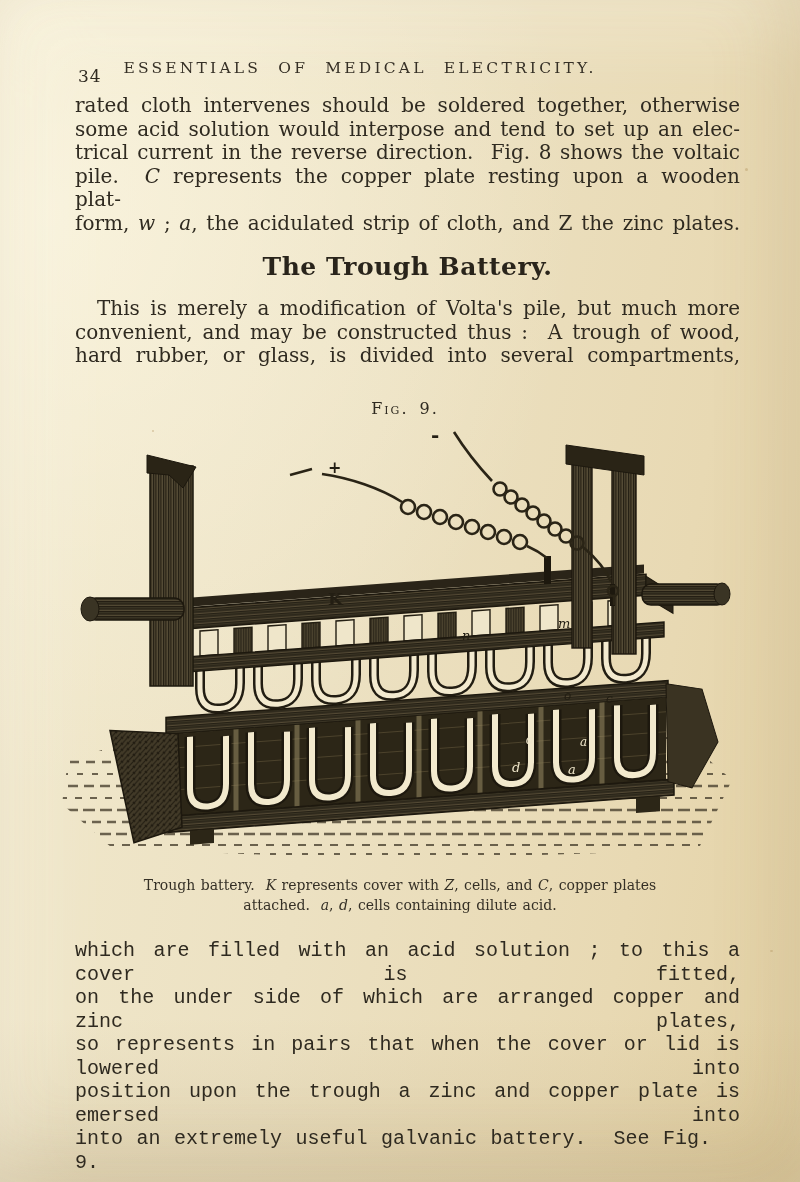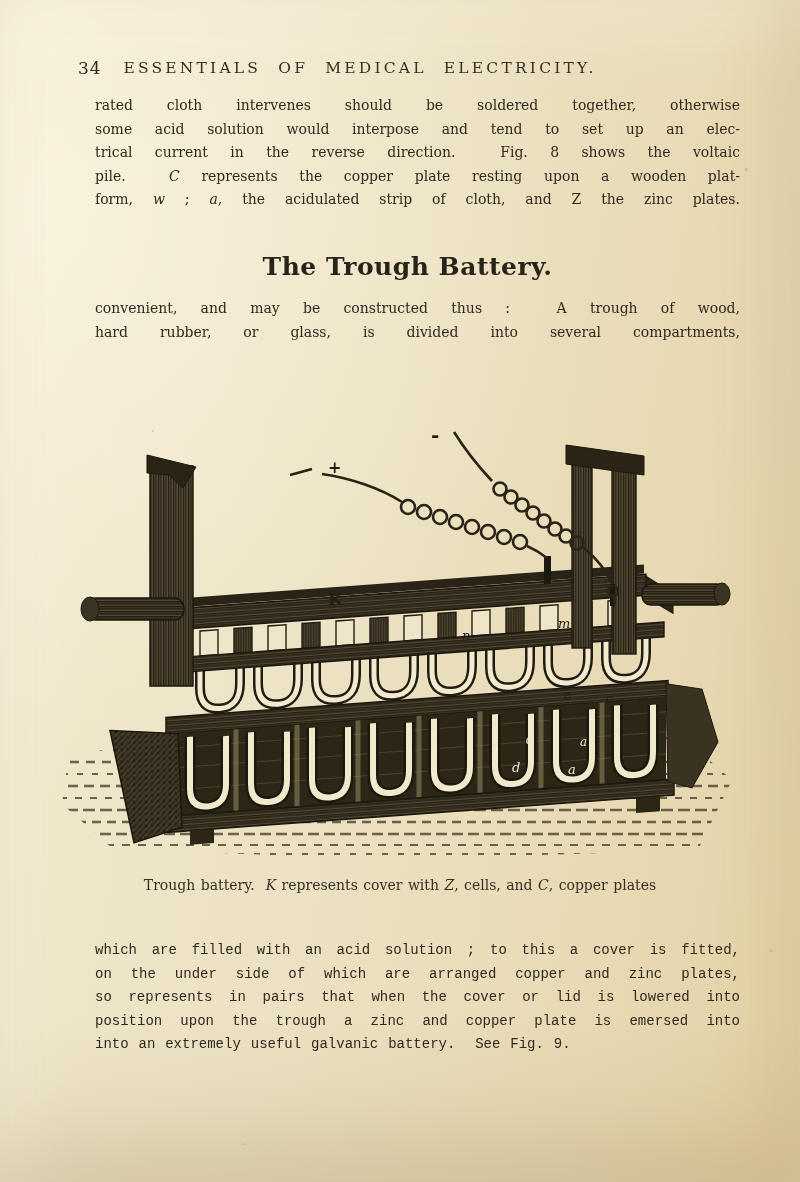--- a/index.html
+++ b/index.html
@@ -10,27 +10,27 @@
     font-family:"DejaVu Serif","Liberation Serif",serif;
     color:#2f2a20;
     background:
       radial-gradient(120% 90% at 6% 18%, rgba(255,251,234,0.55), rgba(255,251,234,0) 55%),
       linear-gradient(to bottom, rgba(0,0,0,0) 86%, rgba(115,88,40,0.10)),
       linear-gradient(100deg,#f2eacf 0%, #ece1c2 45%, #e8d9b3 78%, #e3d1a4 100%);
     box-shadow: inset -20px -28px 70px rgba(140,110,60,.16), inset 22px 26px 70px rgba(255,252,238,.35);
   }
   .speck{position:absolute;border-radius:50%;background:#b59a66;opacity:.45;}
   #running-head{position:absolute;top:58px;left:0;width:800px;height:24px;}
-  #page-number{position:absolute;left:78px;top:0;font-size:17px;letter-spacing:1px;}
+  #page-number{position:absolute;left:78px;top:8px;font-size:17px;letter-spacing:1px;}
   #running-title{
     position:absolute;left:0;top:1px;width:720px;text-align:center;
     font-size:15.5px;letter-spacing:3.2px;word-spacing:9px;color:#363026;
   }
   .textcol{position:absolute;left:75px;width:665px;}
-  .line{line-height:23.5px;font-size:14px;word-spacing:1.5px;white-space:normal;margin-left:20px;}
+  .line{line-height:23.5px;font-size:20px;word-spacing:1.5px;white-space:normal;}
   .jl{text-align:justify;text-align-last:justify;}
   .indent{text-indent:22px;}
   i{font-style:italic;}
   #section-heading{
     position:absolute;left:75px;width:665px;top:252px;
     text-align:center;font-size:25px;font-weight:bold;letter-spacing:.5px;color:#29241b;
   }
   #p1{top:94px;}
   #p2{top:297px;}
   #p3{top:939px;font-family:Liberation Mono, monospace;}
@@ -64,24 +64,26 @@
     <div class="line jl"><span>rated cloth intervenes should be soldered together, otherwise</span></div>
     <div class="line jl"><span>some acid solution would interpose and tend to set up an elec-</span></div>
     <div class="line jl"><span>trical current in the reverse direction.&nbsp; Fig. 8 shows the voltaic</span></div>
     <div class="line jl"><span>pile.&nbsp; </span><i>C</i><span> represents the copper plate resting upon a wooden plat-</span></div>
     <div class="line jl"><span>form, </span><i>w</i><span> ; </span><i>a</i><span>, the acidulated strip of cloth, and Z the zinc plates.</span></div>
   </div>
 
   <div id="section-heading">The Trough Battery.</div>
 
   <div id="p2" class="textcol">
+    <div class="line jl indent"><span>This is merely a modification of Volta's pile, but much more</span></div>
     <div class="line jl"><span>convenient, and may be constructed thus :&nbsp; A trough of wood,</span></div>
     <div class="line jl"><span>hard rubber, or glass, is divided into several compartments,</span></div>
   </div>
 
+  <div id="figure-label">Fig. 9.</div>
 
   <div id="figure-wrap">
   <svg width="700" height="432" viewBox="0 0 700 432">
     <defs>
       <pattern id="pv" width="5" height="6" patternUnits="userSpaceOnUse">
         <rect width="5" height="6" fill="#473f2c"></rect>
         <path d="M1,0V6 M3.4,0V6" stroke="#221d12" stroke-width="1"></path>
         <path d="M2.2,0V6" stroke="#6d6245" stroke-width=".6"></path>
       </pattern>
       <pattern id="ph" width="7" height="5" patternUnits="userSpaceOnUse">
@@ -267,20 +269,21 @@
       <text x="476" y="316" font-size="12" font-style="italic" fill="#efe6ca">d</text>
       <text x="530" y="318" font-size="12" font-style="italic" fill="#efe6ca">a</text>
       <text x="462" y="344" font-size="13" font-style="italic" fill="#efe6ca">d</text>
       <text x="518" y="346" font-size="13" font-style="italic" fill="#efe6ca">a</text>
     </g>
   </svg>
   </div>
 
   <div id="caption">
     <div><span>Trough battery.&nbsp; </span><i>K</i><span> represents cover with </span><i>Z</i><span>, cells, and </span><i>C</i><span>, copper plates</span></div>
+    <div><span>attached.&nbsp; </span><i>a</i><span>, </span><i>d</i><span>, cells containing dilute acid.</span></div>
   </div>
 
   <div id="p3" class="textcol">
     <div class="line jl"><span>which are filled with an acid solution ; to this a cover is fitted,</span></div>
     <div class="line jl"><span>on the under side of which are arranged copper and zinc plates,</span></div>
     <div class="line jl"><span>so represents in pairs that when the cover or lid is lowered into</span></div>
     <div class="line jl"><span>position upon the trough a zinc and copper plate is emersed into</span></div>
     <div class="line"><span>into an extremely useful galvanic battery.&nbsp; See Fig. 9.</span></div>
   </div>
 

